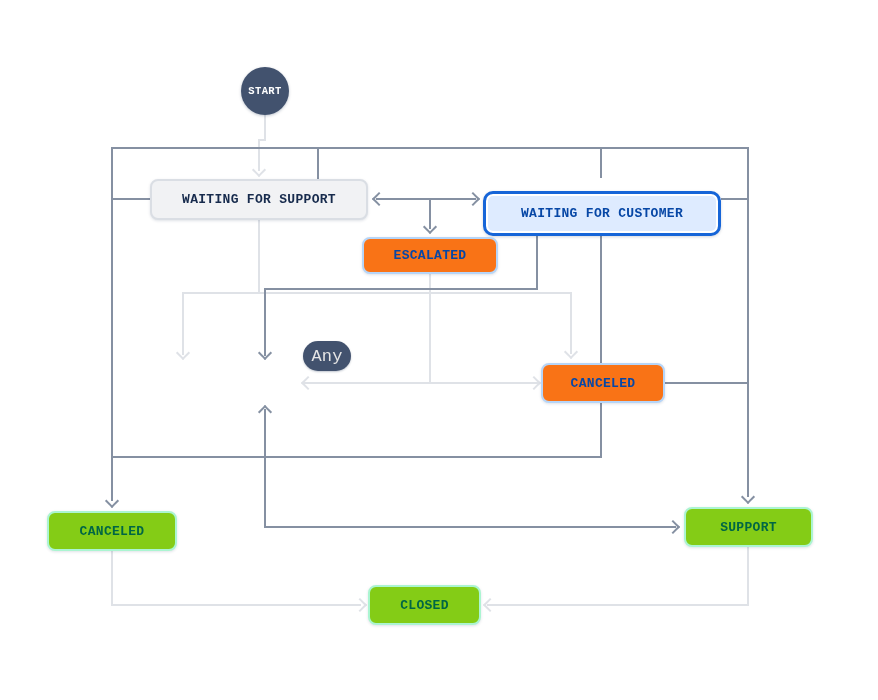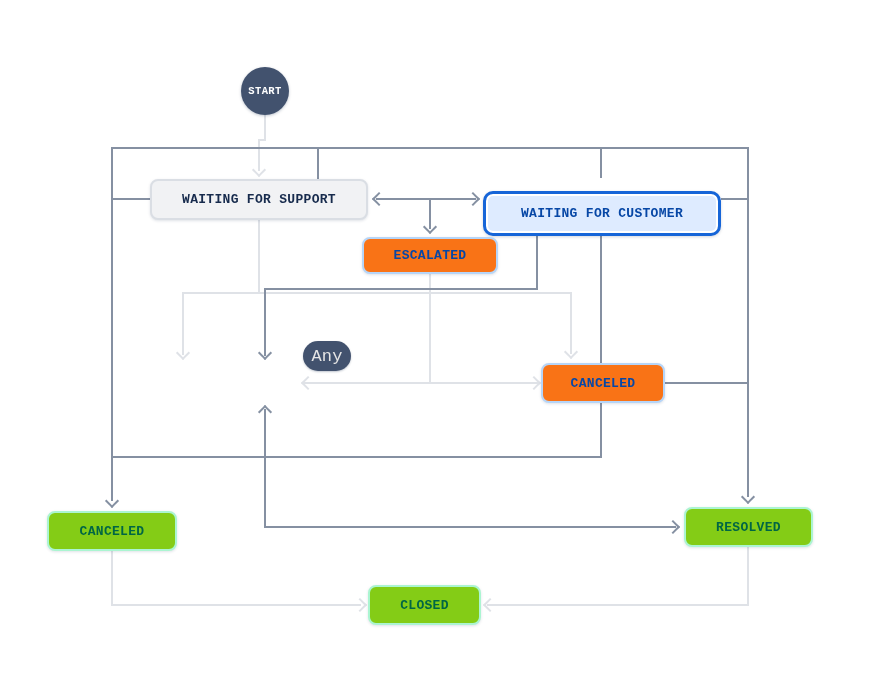--- a/index.html
+++ b/index.html
@@ -83,15 +83,15 @@
     <div class="arrow dark" style="left: 596px; top: 226px; transform: rotate(-135deg);"></div>
     <div class="arrow dark" style="left: 260px; top: 407px; transform: rotate(-135deg);"></div>
     <div class="arrow dark" style="left: 668px; top: 522px; transform: rotate(-45deg);"></div>
     <div class="node dark-circle" style="left: 241px; top: 67px; width: 48px; height: 48px;">START</div>
     <div class="node gray" style="left: 150px; top: 179px; width: 218px; height: 41px;">WAITING FOR SUPPORT</div>
     <div class="node blue-selected" style="left: 483px; top: 177px; width: 238px; height: 45px;">WAITING FOR CUSTOMER</div>
     <div class="node blue" style="left: 362px; top: 237px; width: 136px; height: 37px;">ESCALATED</div>
     <div class="node dark-pill" style="left: 303px; top: 341px; width: 48px; height: 30px;">Any</div>
     <div class="node blue" style="left: 541px; top: 363px; width: 124px; height: 40px;">CANCELED</div>
     <div class="node green" style="left: 47px; top: 511px; width: 130px; height: 40px;">CANCELED</div>
-    <div class="node green" style="left: 684px; top: 507px; width: 129px; height: 40px;">RESOLVED</div>
+    <div class="node green" style="left: 684px; top: 507px; width: 129px; height: 40px;">SUPPORT</div>
     <div class="node green" style="left: 368px; top: 585px; width: 113px; height: 40px;">CLOSED</div>
   </div>
 
 </body></html>

